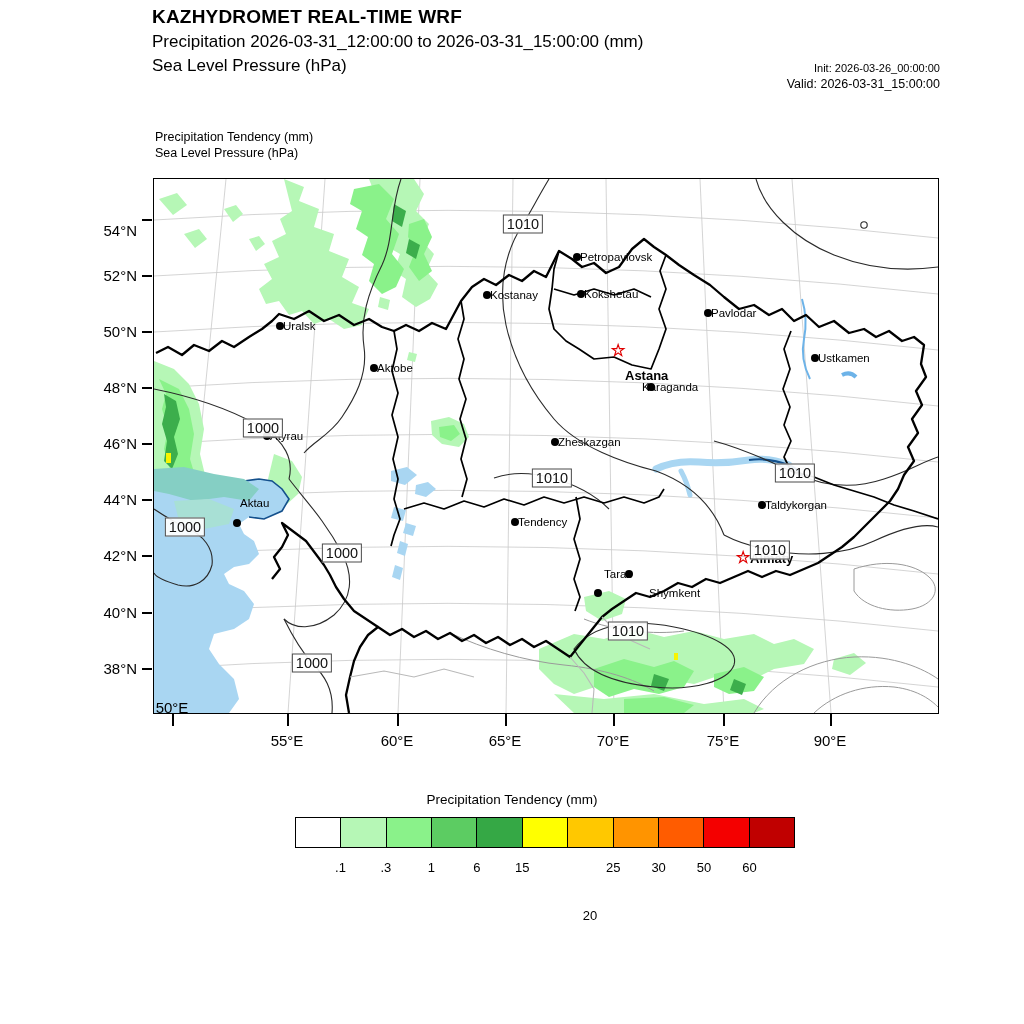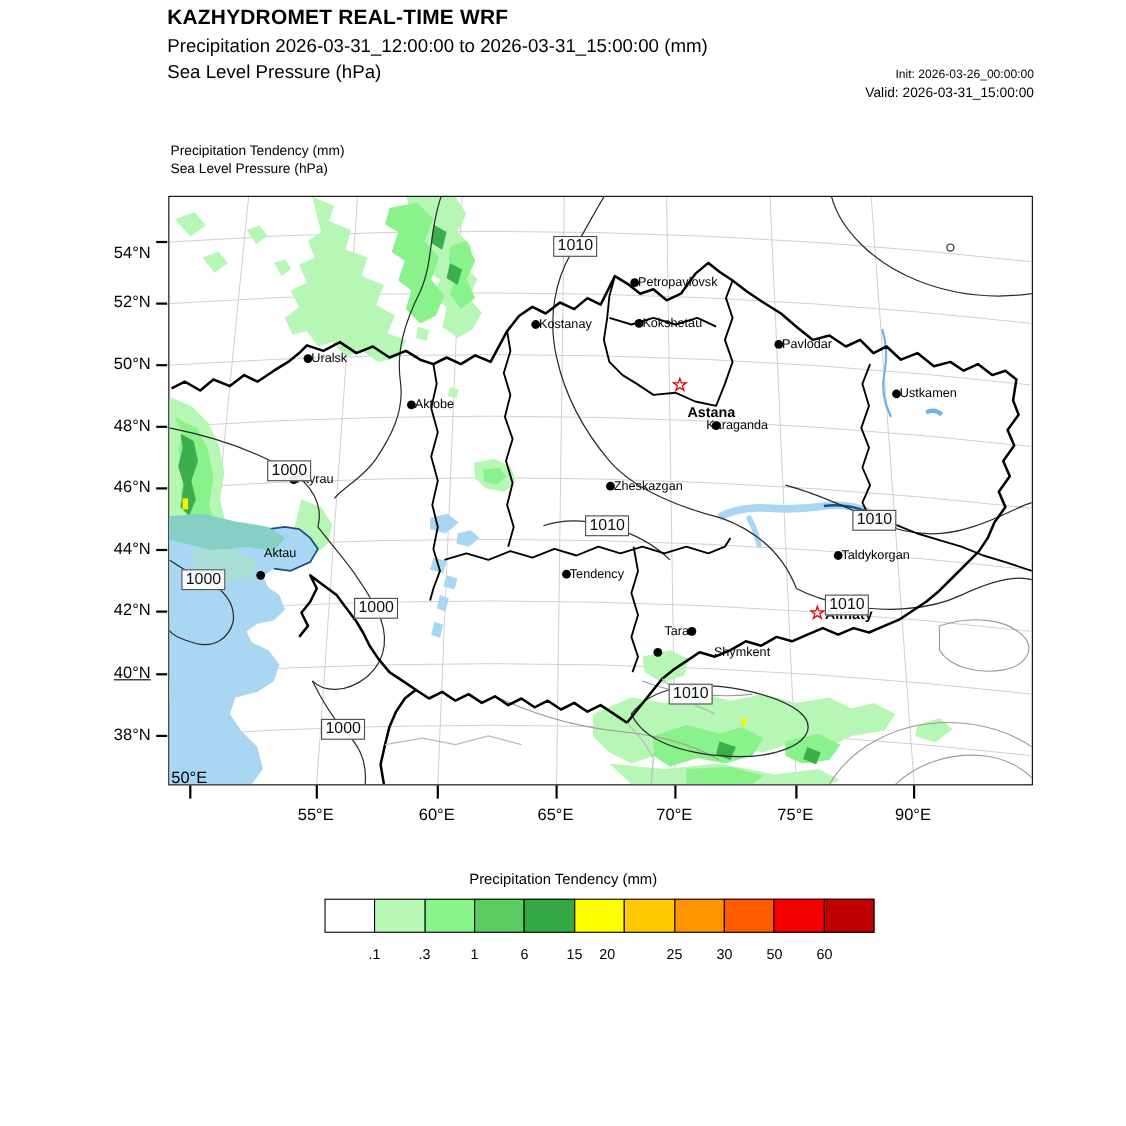--- a/index.html
+++ b/index.html
@@ -256,21 +256,21 @@
     <div class="abs lat-label" style="left: 85px; top: 331px;">50°N</div>
     <div class="abs lat-tick" style="left: 142px; top: 387px;"></div>
     <div class="abs lat-label" style="left: 85px; top: 387px;">48°N</div>
     <div class="abs lat-tick" style="left: 142px; top: 443px;"></div>
     <div class="abs lat-label" style="left: 85px; top: 443px;">46°N</div>
     <div class="abs lat-tick" style="left: 142px; top: 499px;"></div>
     <div class="abs lat-label" style="left: 85px; top: 499px;">44°N</div>
     <div class="abs lat-tick" style="left: 142px; top: 555px;"></div>
     <div class="abs lat-label" style="left: 85px; top: 555px;">42°N</div>
     <div class="abs lat-tick" style="left: 142px; top: 612px;"></div>
-    <div class="abs lat-label" style="left: 85px; top: 612px; text-decoration: underline;">40°N</div>
+    <div class="abs lat-label" style="left: 85px; top: 612px;">40°N</div>
     <div class="abs lat-tick" style="left: 142px; top: 668px;"></div>
     <div class="abs lat-label" style="left: 85px; top: 668px;">38°N</div>
     <div class="abs lon-tick" style="left: 172px; top: 714px;"></div>
     <div class="abs lon-label" style="left: 172px; top: 699px;">50°E</div>
     <div class="abs lon-tick" style="left: 287px; top: 714px;"></div>
     <div class="abs lon-label" style="left: 287px; top: 732px;">55°E</div>
     <div class="abs lon-tick" style="left: 397px; top: 714px;"></div>
     <div class="abs lon-label" style="left: 397px; top: 732px;">60°E</div>
     <div class="abs lon-tick" style="left: 505px; top: 714px;"></div>
     <div class="abs lon-label" style="left: 505px; top: 732px;">65°E</div>
@@ -278,18 +278,18 @@
     <div class="abs lon-label" style="left: 613px; top: 732px;">70°E</div>
     <div class="abs lon-tick" style="left: 723px; top: 714px;"></div>
     <div class="abs lon-label" style="left: 723px; top: 732px;">75°E</div>
     <div class="abs lon-tick" style="left: 830px; top: 714px;"></div>
     <div class="abs lon-label" style="left: 830px; top: 732px;">90°E</div>
     <div class="abs cb-tick" style="left: 340.455px;">.1</div>
     <div class="abs cb-tick" style="left: 385.909px;">.3</div>
     <div class="abs cb-tick" style="left: 431.364px;">1</div>
     <div class="abs cb-tick" style="left: 476.818px;">6</div>
     <div class="abs cb-tick" style="left: 522.273px;">15</div>
-    <div class="abs cb-tick" style="left: 552px;">20</div>
+    <div class="abs cb-tick" style="left: 590px; margin-top: 48px;">20</div>
     <div class="abs cb-tick" style="left: 613.182px;">25</div>
     <div class="abs cb-tick" style="left: 658.636px;">30</div>
     <div class="abs cb-tick" style="left: 704.091px;">50</div>
     <div class="abs cb-tick" style="left: 749.545px;">60</div>
   </div>
 
 </body></html>

